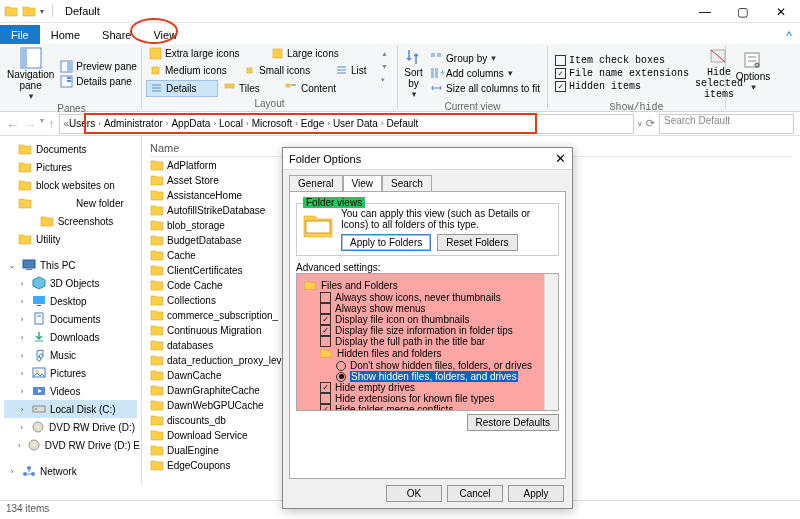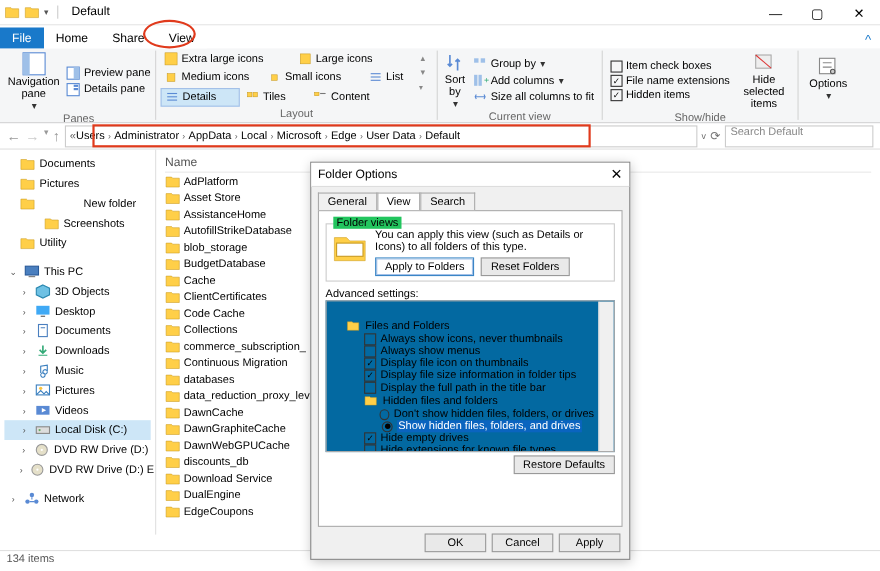--- a/index.html
+++ b/index.html
@@ -52,21 +52,21 @@
   .tab.active { background:#fff; position:relative; z-index:2;}
   .tab-panel { border:1px solid #aaa; margin:0 6px; background:#fff; padding:6px; height:288px;}
   .fv-box { border:1px solid #ccc; padding:4px; font-size:10px; position:relative; margin-top:5px;}
   .fv-legend { position:absolute; top:-7px; left:6px; background:#22c55e; padding:0 3px; font-size:10px;}
   .fv-body { display:flex; gap:6px; }
   .fv-icon { width:34px; height:34px; }
   .fv-btns { display:flex; gap:6px; margin-top:4px; }
   .fv-btn { border:1px solid #999; background:#e9e9e9; font-size:10px; padding:2px 8px; }
   .fv-btn.primary { border:1px solid #3b86c6; background:#fff; color:#000; box-shadow:0 0 0 1px #a3c0e8 inset;}
   .adv { margin-top:6px; font-size:10px;}
-  .adv-list { border:1px solid #aaa; background:#0369a1; height:138px; overflow:hidden; padding:16px; position:relative;}
+  .adv-list { border:1px solid #aaa; background:#fca5a5; height:138px; overflow:hidden; padding:5px; position:relative;}
   .adv-scroll { position:absolute; right:0; top:0; bottom:0; width:14px; background:#f0f0f0; border-left:1px solid #ddd;}
   .adv-item { display:flex; align-items:center; gap:4px; padding:0 2px; font-size:10px; white-space:nowrap;}
   .adv-item .indent { width:12px; }
   .radio { width:10px; height:10px; border:1px solid #333; border-radius:50%; display:inline-flex; align-items:center; justify-content:center;}
   .radio.sel::after { content:''; width:5px; height:5px; background:#000; border-radius:50%;}
   .hl { background:#0a64bf; color:#fff; padding:0 1px;}
   .dlg-btns { display:flex; justify-content:flex-end; gap:5px; padding:6px 8px;}
   .right-btns { display:flex; justify-content:flex-end; padding:3px 0 0 0;}
   svg { overflow:visible; }
   .folder-ico { fill:#ffcf48; stroke:#c99a20; stroke-width:0.5;}
@@ -234,21 +234,21 @@
             <svg width="13" height="13">
               <path d="M2 6h9M3 4l-1 2 1 2M10 4l1 2-1 2" stroke="#5a8ad4" fill="none"></path>
             </svg>
             <span>Size all columns to fit</span>
           </div>
       </div>
     </div>
     <div class="rg-title">Current view</div>
   </div>
 
-  <div class="ribbon-group" style="width:178px;">
+  <div class="ribbon-group" style="width:178px;font-family:Liberation Mono, monospace;">
     <div class="rg-body">
       <div class="btn-stack">
         <div class="btn-small">
             <span class="cb"></span>
             <span>Item check boxes</span>
           </div>
         <div class="btn-small">
             <span class="cb">✓</span>
             <span>File name extensions</span>
           </div>
@@ -322,20 +322,26 @@
             <path class="folder-ico" d="M1 3h5l1 1h6v8H1z"></path>
           </svg></span>
         <span>Documents</span>
       </div>
       <div class="nav-item" style="padding-left: 14px;">
         <span class="ico"><svg width="14" height="14" viewBox="0 0 14 14">
             <path class="folder-ico" d="M1 3h5l1 1h6v8H1z"></path>
           </svg></span>
         <span>Pictures</span>
       </div>
+      <div class="nav-item" style="padding-left: 14px;">
+        <span class="ico"><svg width="14" height="14" viewBox="0 0 14 14">
+            <path class="folder-ico" d="M1 3h5l1 1h6v8H1z"></path>
+          </svg></span>
+        <span>block websites on</span>
+      </div>
       <div class="nav-item" style="padding-left: 14px; gap: 44px;">
         <span class="ico"><svg width="14" height="14" viewBox="0 0 14 14">
             <path class="folder-ico" d="M1 3h5l1 1h6v8H1z"></path>
           </svg></span>
         <span>New folder</span>
       </div>
       <div class="nav-item" style="padding-left: 14px; justify-content: center;">
         <span class="ico"><svg width="14" height="14" viewBox="0 0 14 14">
             <path class="folder-ico" d="M1 3h5l1 1h6v8H1z"></path>
           </svg></span>

